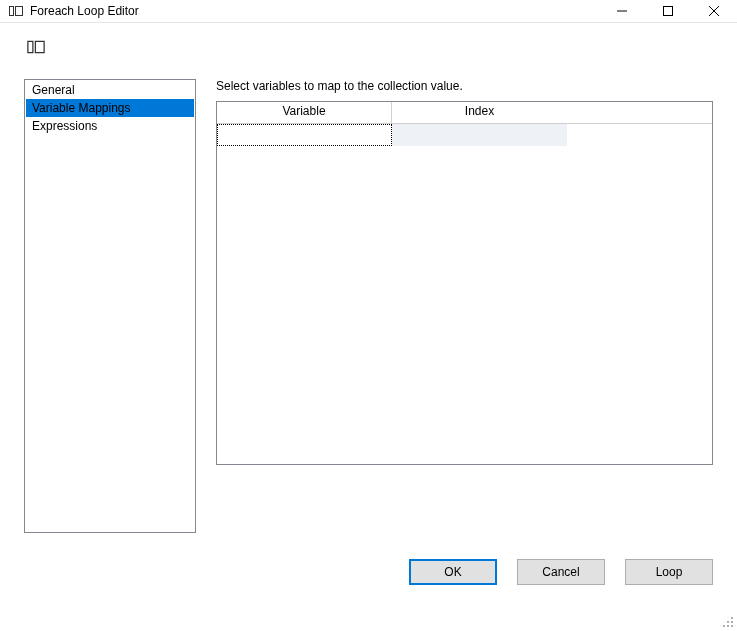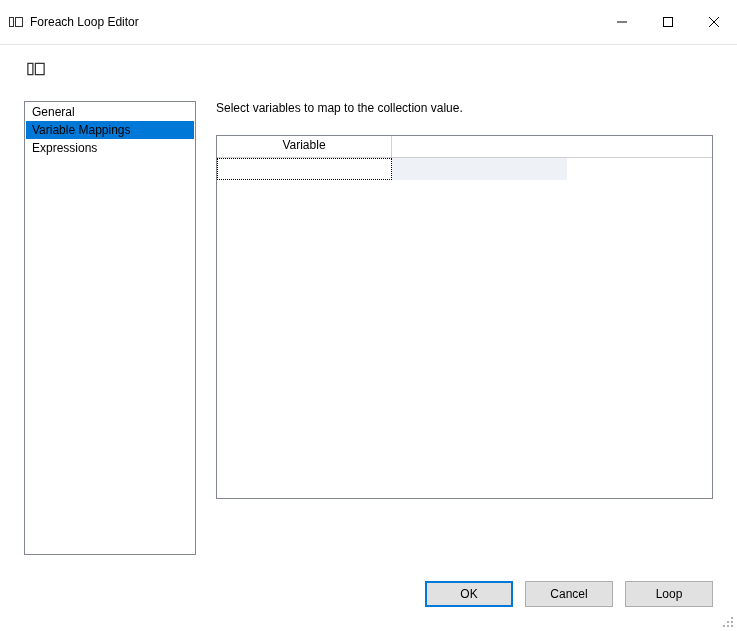--- a/index.html
+++ b/index.html
@@ -10,21 +10,21 @@
     color: #000;
     background: #fff;
     width: 737px;
     height: 631px;
     overflow: hidden;
     position: relative;
   }
 
   
   .titlebar {
-    height: 45px;
+    height: 23px;
     border-bottom: 1px solid #e5e5e5;
     display: flex;
     align-items: center;
     padding-left: 8px;
     user-select: none;
   }
   .titlebar .app-icon {
     width: 16px; height: 16px;
     margin-right: 6px;
     display: flex; align-items: center; justify-content: center;
@@ -75,21 +75,21 @@
     background: #0078d7;
     color: #000000;
   }
 
   .main-panel {
     flex: 1 1 auto;
     display: flex;
     flex-direction: column;
   }
   .instruction {
-    margin-bottom: 20px;
+    margin-bottom: 8px;
   }
 
   .grid {
     border: 1px solid #828790;
     background: #fff;
     height: 364px;
     display: flex;
     flex-direction: column;
   }
   .grid-header {
@@ -139,21 +139,21 @@
     background: #e9e9e9;
     color: #a0a0a0;
     font: inherit;
     cursor: default;
   }
 
   
   .footer {
     display: flex;
     justify-content: flex-end;
-    gap: 12px;
+    gap: 20px;
     padding: 26px 24px 0 0;
   }
   .btn {
     width: 88px;
     height: 26px;
     font: inherit;
     background: #e1e1e1;
     border: 1px solid #adadad;
     cursor: pointer;
   }
@@ -216,20 +216,21 @@
     <div class="side-item selected">Variable Mappings</div>
     <div class="side-item">Expressions</div>
   </div>
 
   <div class="main-panel">
     <div class="instruction">Select variables to map to the collection value.</div>
 
     <div class="grid">
       <div class="grid-header">
         <div class="col variable">Variable</div>
+        <div class="col index">Index</div>
       </div>
       <div class="grid-row">
         <div class="cell variable"></div>
         <div class="cell index"></div>
       </div>
     </div>
 
   </div>
 </div>
 

